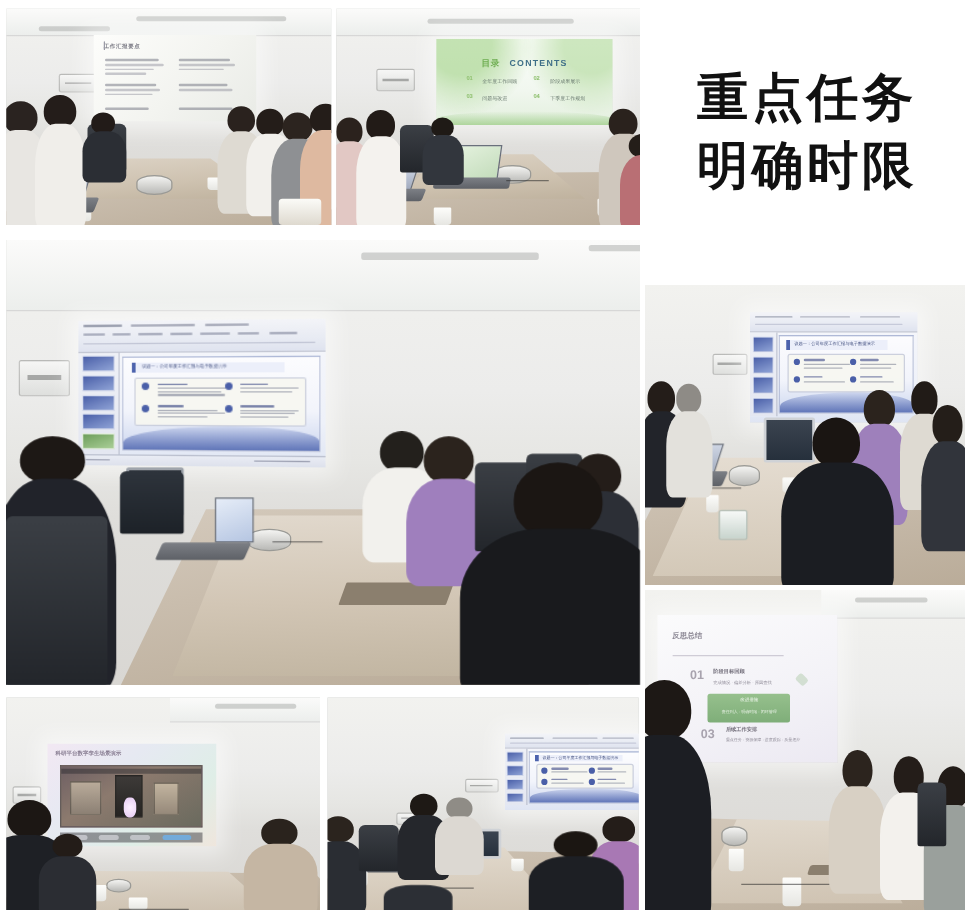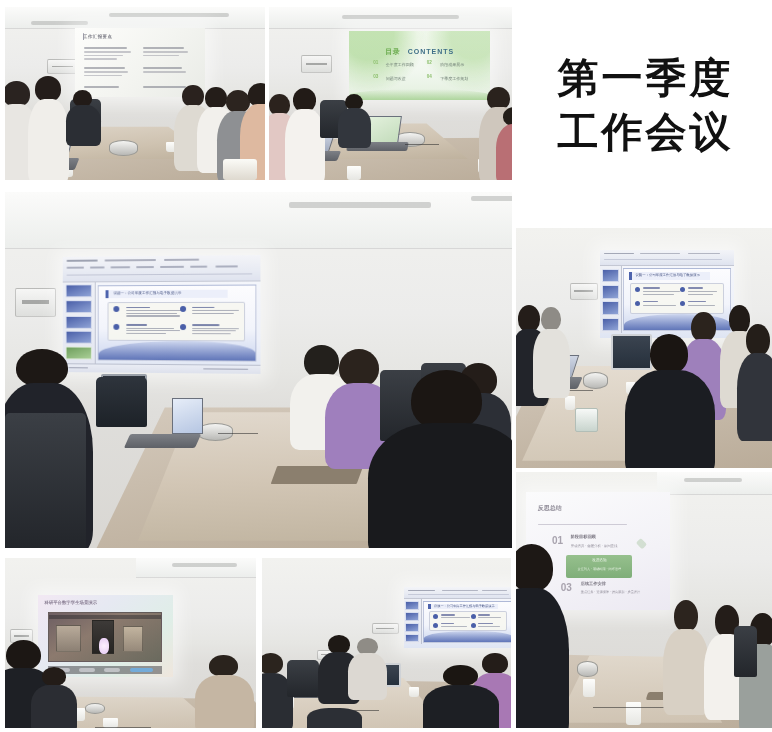--- a/index.html
+++ b/index.html
@@ -649,17 +649,17 @@
     <div class="person" style="left:68%; top:63%; width:24%; height:37%;">
       <div class="head" style="left:20%; top:0; width:58%; height:34%; background:#1b1612;"></div>
       <div class="body" style="left:-14%; top:31%; width:128%; height:78%; background:#1d1f24;"></div>
     </div>
     <div class="person" style="left:18%; top:88%; width:22%; height:14%;">
       <div class="body" style="left:0; top:0; width:100%; height:100%; background:#2c2f35;"></div>
     </div>
   </div>
 
   <div class="title-block" style="left:519px; top:25px; width:253px; height:160px;">
-    <div class="title-line">第一季度</div>
-    <div class="title-line">工作会议</div>
+    <div class="title-line">重点任务</div>
+    <div class="title-line">明确时限</div>
   </div>
 
 </div>
 
 </body></html>

